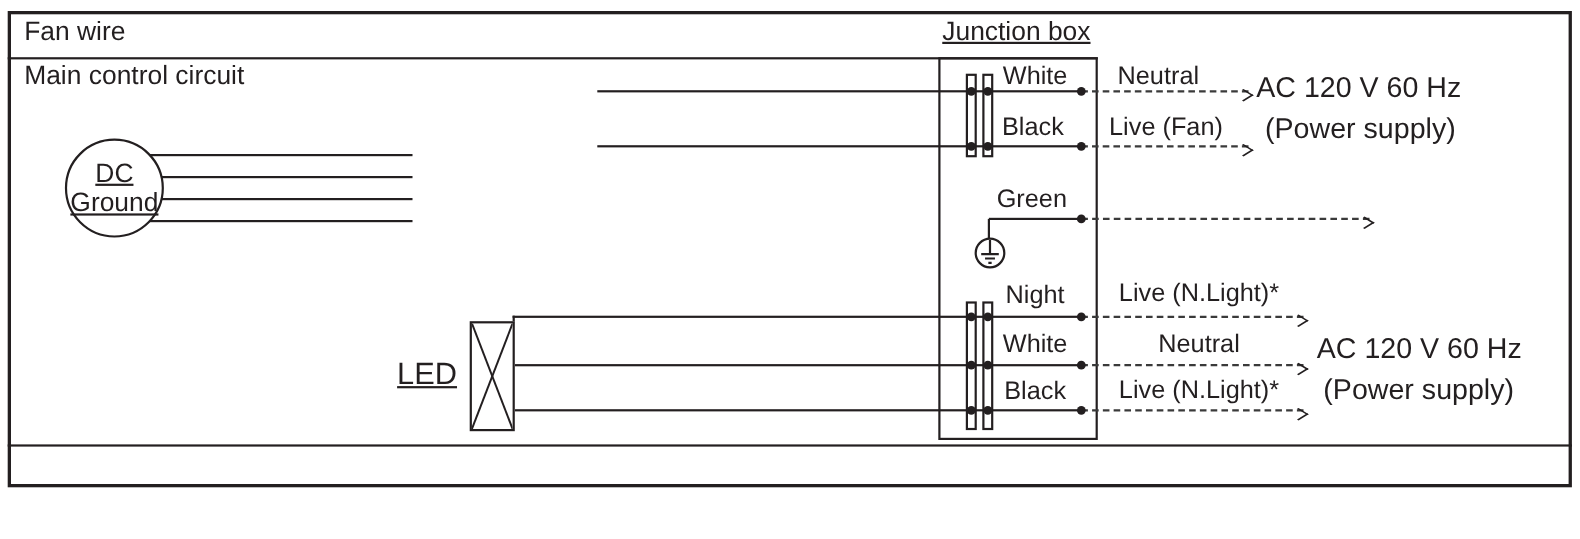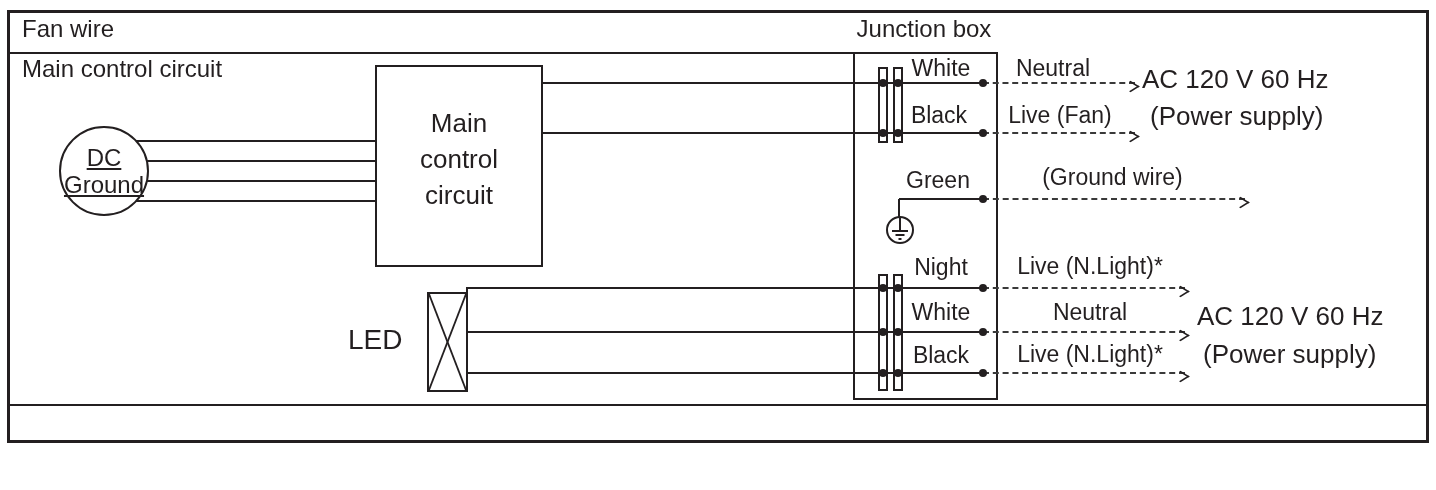--- a/index.html
+++ b/index.html
@@ -53,38 +53,33 @@
 <body>
 
 <div id="stage">
 
   <div class="abs outline thick" style="left:7px;top:10px;width:1422px;height:433px;"></div>
   <div class="abs hline" style="left:7px;top:52px;width:991px;"></div>
   <div class="abs hline" style="left:7px;top:404px;width:1422px;"></div>
   <div class="abs outline" style="left:853px;top:52px;width:145px;height:348px;"></div>
 
   <div class="abs lbl t-region" style="left:22px;top:16px;">Fan wire</div>
-  <div class="abs lbl t-region ctr" style="left:849px;top:16px;width:150px;">Junction box</div>
+  <div class="abs lbl t-region ctr" style="left:849px;top:16px;width:150px;text-decoration:underline;">Junction box</div>
   <div class="abs lbl t-region" style="left:22px;top:56px;">Main control circuit</div>
 
   <div class="abs wire" style="left:104px;top:140px;width:271px;"></div>
   <div class="abs wire" style="left:104px;top:160px;width:271px;"></div>
   <div class="abs wire" style="left:104px;top:180px;width:271px;"></div>
   <div class="abs wire" style="left:104px;top:200px;width:271px;"></div>
 
   <div class="abs motor" style="left:59px;top:126px;text-decoration:underline;">
     <span>DC</span>
     <span>Ground</span>
   </div>
 
-  <div class="abs mcc" style="left:375px;top:65px;">
-    <span>Main</span>
-    <span>control</span>
-    <span>circuit</span>
-  </div>
 
   <div class="abs wire" style="left:543px;top:82px;width:440px;"></div>
   <div class="abs wire" style="left:543px;top:132px;width:440px;"></div>
 
   <div class="abs bar" style="left:878px;top:67px;height:76px;"></div>
   <div class="abs bar" style="left:893px;top:67px;height:76px;"></div>
   <div class="abs dot" style="left:879px;top:79px;"></div>
   <div class="abs dot" style="left:894px;top:79px;"></div>
   <div class="abs dot" style="left:979px;top:79px;"></div>
   <div class="abs dot" style="left:879px;top:129px;"></div>
@@ -108,28 +103,27 @@
   <div class="abs dot" style="left:979px;top:195px;"></div>
   <div class="abs gndcircle" style="left:886px;top:216px;">
     <svg width="24" height="24">
       <line x1="12" y1="0" x2="12" y2="13" stroke-width="2"></line>
       <line x1="4" y1="13" x2="20" y2="13" stroke-width="2"></line>
       <line x1="7.5" y1="17" x2="16.5" y2="17" stroke-width="2"></line>
       <line x1="10.5" y1="21" x2="13.5" y2="21" stroke-width="2"></line>
     </svg>
   </div>
   <div class="abs dashed" style="left:983px;top:198px;width:262px;"></div>
-  <div class="abs lbl t-label ctr" style="left:1030px;top:164px;width:165px;">(Ground wire)</div>
 
   <div class="abs wire" style="left:466px;top:287px;width:517px;"></div>
   <div class="abs vline" style="left:466px;top:287px;height:7px;"></div>
   <div class="abs wire" style="left:468px;top:331px;width:515px;"></div>
   <div class="abs wire" style="left:468px;top:372px;width:515px;"></div>
 
-  <div class="abs lbl t-big" style="left:348px;top:327px;">LED</div>
+  <div class="abs lbl t-big" style="left:361px;top:327px;text-decoration:underline;">LED</div>
   <div class="abs ledbox" style="left:427px;top:292px;">
     <svg width="37" height="96">
       <line x1="0" y1="0" x2="37" y2="96" stroke-width="1.8"></line>
       <line x1="37" y1="0" x2="0" y2="96" stroke-width="1.8"></line>
     </svg>
   </div>
 
   <div class="abs bar" style="left:878px;top:274px;height:117px;"></div>
   <div class="abs bar" style="left:893px;top:274px;height:117px;"></div>
   <div class="abs dot" style="left:879px;top:284px;"></div>

